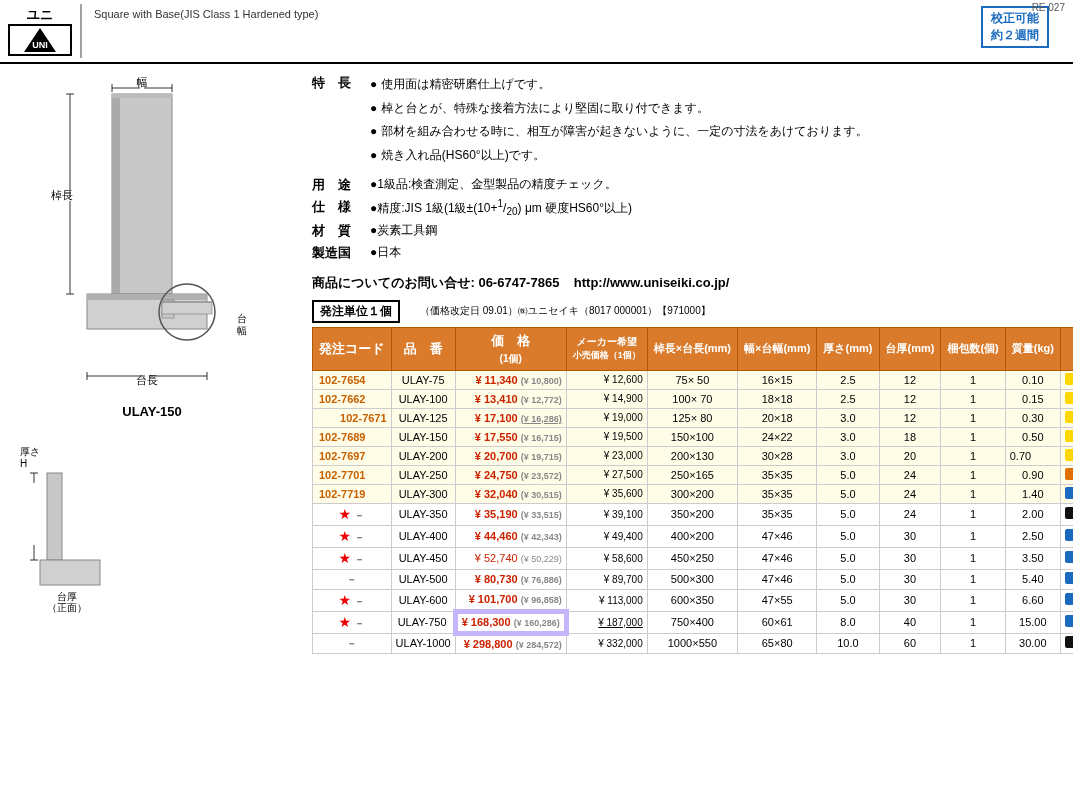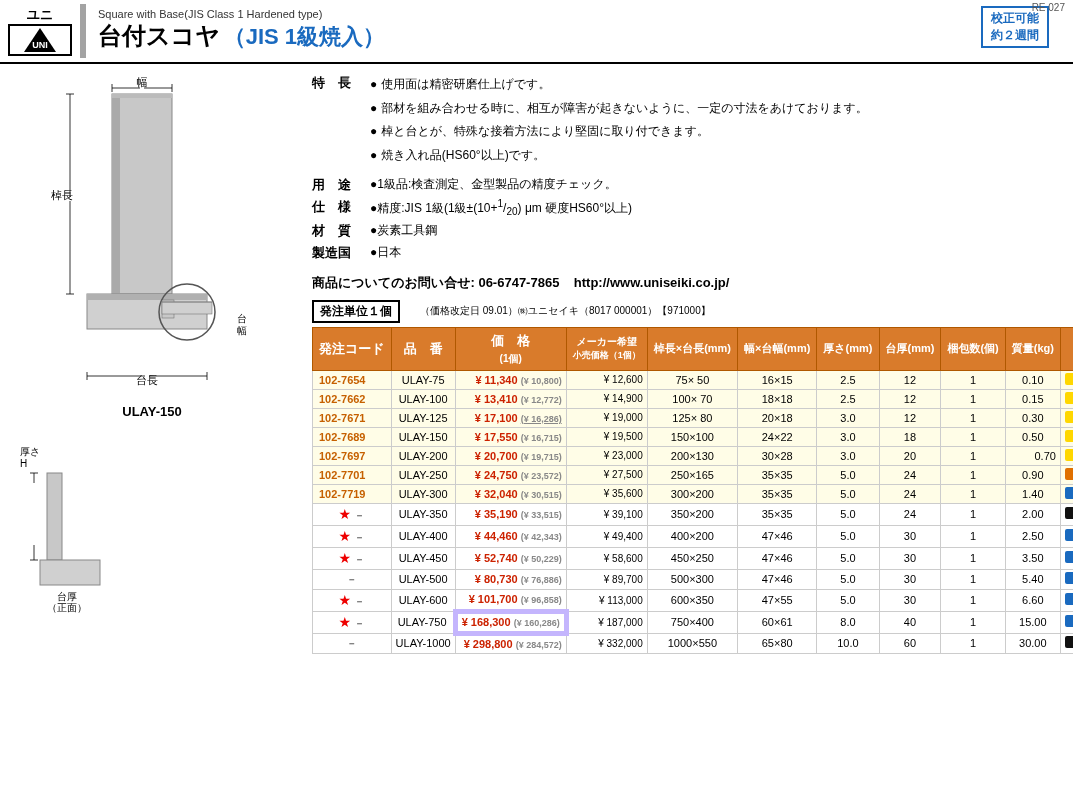--- a/index.html
+++ b/index.html
@@ -18,21 +18,21 @@
       align-items: stretch;
       border-bottom: 2px solid #000;
       padding: 4px 0;
       position: relative;
     }
     .header-left {
       display: flex;
       flex-direction: column;
       align-items: center;
       padding: 2px 8px;
-      border-right: 6px solid #a3a3a3;
+      border-right: 2px solid #a3a3a3;
       min-width: 60px;
     }
     .header-center {
       flex: 1;
       padding: 4px 12px;
     }
 
     
     .main-content {
       display: flex;
@@ -93,24 +93,20 @@
     <span style="font-size:13px;font-weight:bold;">ユニ</span>
     <div style="width:64px;height:32px;border:2px solid #000;display:flex;align-items:center;justify-content:center;position:relative;overflow:hidden;">
       <svg width="36" height="28">
         <polygon points="18,2 34,26 2,26" fill="#000"></polygon>
         <text x="18" y="22" text-anchor="middle" fill="white" font-size="9" font-family="sans-serif" font-weight="bold">UNI</text>
       </svg>
     </div>
   </div>
   <div class="header-center">
     <div style="font-size:11px;color:#333;">Square with Base(JIS Class 1 Hardened type)</div>
-    <div style="display:flex;align-items:baseline;gap:4px;">
-      <span style="font-size:24px;font-weight:bold;">台付スコヤ</span>
-      <span style="font-size:22px;font-weight:bold;color:#1a6abf;">（JIS 1級焼入）</span>
-    </div>
   </div>
   <div style="position:absolute;right:24px;top:6px;border:2px solid #1a6abf;padding:2px 8px;text-align:center;">
     <div style="font-size:12px;font-weight:bold;color:#1a6abf;">校正可能</div>
     <div style="font-size:12px;font-weight:bold;color:#1a6abf;">約２週間</div>
   </div>
 
   <div style="position:absolute;right:8px;top:2px;font-size:10px;color:#555;">RE 027</div>
 </div>
 
 <div class="main-content">
@@ -177,22 +173,22 @@
         <text x="55" y="176" text-anchor="middle" font-size="10" fill="#000">（正面）</text>
       </svg>
     </div>
   </div>
 
   <div class="specs-section">
     <div style="display:flex;gap:8px;margin-bottom:8px;">
       <span style="font-weight:bold;font-size:13px;min-width:50px;">特　長</span>
       <ul class="bullet-list" style="font-size:12px;line-height:1.8;">
         <li>使用面は精密研磨仕上げです。</li>
+        <li>棹と台とが、特殊な接着方法により堅固に取り付できます。</li>
         <li>部材を組み合わせる時に、相互が障害が起きないように、一定の寸法をあけております。</li>
-        <li>棹と台とが、特殊な接着方法により堅固に取り付できます。</li>
         <li>焼き入れ品(HS60°以上)です。</li>
       </ul>
     </div>
     <div style="display:flex;gap:8px;margin-bottom:4px;">
       <span style="font-weight:bold;font-size:13px;min-width:50px;">用　途</span>
       <span style="font-size:12px;">●1級品:検査測定、金型製品の精度チェック。</span>
     </div>
     <div style="display:flex;gap:8px;margin-bottom:4px;">
       <span style="font-weight:bold;font-size:13px;min-width:50px;">仕　様</span>
       <span style="font-size:12px;">●精度:JIS 1級(1級±(10+<sup>1</sup>/<sub>20</sub>) μm 硬度HS60°以上)</span>
@@ -262,21 +258,21 @@
     <td style="text-align:right;padding-right:4px;border:1px solid #ccc;font-size:10px;white-space:nowrap;">¥ 14,900</td>
     <td style="text-align:center;border:1px solid #ccc;font-size:11px;">100× 70</td>
     <td style="text-align:center;border:1px solid #ccc;font-size:11px;">18×18</td>
     <td style="text-align:center;border:1px solid #ccc;font-size:11px;">2.5</td>
     <td style="text-align:center;border:1px solid #ccc;font-size:11px;">12</td>
     <td style="text-align:center;border:1px solid #ccc;font-size:11px;">1</td>
     <td style="text-align:center;border:1px solid #ccc;font-size:11px;">0.15</td>
     <td style="border:1px solid #ccc;text-align:center;"><span style="display:inline-block;width:12px;height:12px;background:#ffd700;border-radius:2px;"></span></td>
   </tr>
             <tr style="background: rgb(255, 253, 231);">
-    <td style="color:#c66000;font-weight:bold;text-align:left;padding-left:6px;font-size:11px;border:1px solid #ccc;">102-7671</td>
+    <td style="color:#c66000;font-weight:bold;text-align:right;padding-left:6px;font-size:11px;border:1px solid #ccc;">102-7671</td>
     <td style="text-align:center;border:1px solid #ccc;font-size:11px;">ULAY-125</td>
     <td style="text-align:right;padding-right:4px;border:1px solid #ccc;font-size:11px;color:#cc2200;font-weight:bold;white-space:nowrap;">¥ 17,100 <span style="font-size:9px;color:#888;text-decoration:underline;">(¥ 16,286)</span></td>
     <td style="text-align:right;padding-right:4px;border:1px solid #ccc;font-size:10px;white-space:nowrap;">¥ 19,000</td>
     <td style="text-align:center;border:1px solid #ccc;font-size:11px;">125× 80</td>
     <td style="text-align:center;border:1px solid #ccc;font-size:11px;">20×18</td>
     <td style="text-align:center;border:1px solid #ccc;font-size:11px;">3.0</td>
     <td style="text-align:center;border:1px solid #ccc;font-size:11px;">12</td>
     <td style="text-align:center;border:1px solid #ccc;font-size:11px;">1</td>
     <td style="text-align:center;border:1px solid #ccc;font-size:11px;">0.30</td>
     <td style="border:1px solid #ccc;text-align:center;"><span style="display:inline-block;width:12px;height:12px;background:#ffd700;border-radius:2px;"></span></td>
@@ -297,21 +293,21 @@
             <tr style="background: rgb(255, 253, 231);">
     <td style="color:#c66000;font-weight:bold;text-align:left;padding-left:6px;font-size:11px;border:1px solid #ccc;">102-7697</td>
     <td style="text-align:center;border:1px solid #ccc;font-size:11px;">ULAY-200</td>
     <td style="text-align:right;padding-right:4px;border:1px solid #ccc;font-size:11px;color:#cc2200;font-weight:bold;white-space:nowrap;">¥ 20,700 <span style="font-size:9px;color:#888;">(¥ 19,715)</span></td>
     <td style="text-align:right;padding-right:4px;border:1px solid #ccc;font-size:10px;white-space:nowrap;">¥ 23,000</td>
     <td style="text-align:center;border:1px solid #ccc;font-size:11px;">200×130</td>
     <td style="text-align:center;border:1px solid #ccc;font-size:11px;">30×28</td>
     <td style="text-align:center;border:1px solid #ccc;font-size:11px;">3.0</td>
     <td style="text-align:center;border:1px solid #ccc;font-size:11px;">20</td>
     <td style="text-align:center;border:1px solid #ccc;font-size:11px;">1</td>
-    <td style="text-align:right;border:1px solid #ccc;font-size:11px;">0.70</td>
+    <td style="text-align:left;border:1px solid #ccc;font-size:11px;">0.70</td>
     <td style="border:1px solid #ccc;text-align:center;"><span style="display:inline-block;width:12px;height:12px;background:#ffd700;border-radius:2px;"></span></td>
   </tr>
             <tr style="background: rgb(255, 253, 231);">
     <td style="color:#c66000;font-weight:bold;text-align:left;padding-left:6px;font-size:11px;border:1px solid #ccc;">102-7701</td>
     <td style="text-align:center;border:1px solid #ccc;font-size:11px;">ULAY-250</td>
     <td style="text-align:right;padding-right:4px;border:1px solid #ccc;font-size:11px;color:#cc2200;font-weight:bold;white-space:nowrap;">¥ 24,750 <span style="font-size:9px;color:#888;">(¥ 23,572)</span></td>
     <td style="text-align:right;padding-right:4px;border:1px solid #ccc;font-size:10px;white-space:nowrap;">¥ 27,500</td>
     <td style="text-align:center;border:1px solid #ccc;font-size:11px;">250×165</td>
     <td style="text-align:center;border:1px solid #ccc;font-size:11px;">35×35</td>
     <td style="text-align:center;border:1px solid #ccc;font-size:11px;">5.0</td>
@@ -355,21 +351,21 @@
     <td style="text-align:center;border:1px solid #ccc;font-size:11px;">47×46</td>
     <td style="text-align:center;border:1px solid #ccc;font-size:11px;">5.0</td>
     <td style="text-align:center;border:1px solid #ccc;font-size:11px;">30</td>
     <td style="text-align:center;border:1px solid #ccc;font-size:11px;">1</td>
     <td style="text-align:center;border:1px solid #ccc;font-size:11px;">2.50</td>
     <td style="border:1px solid #ccc;text-align:center;"><span style="display:inline-block;width:12px;height:12px;background:#1a6abf;border-radius:2px;"></span></td>
   </tr>
             <tr style="background: rgb(255, 255, 255);">
     <td style="text-align:center;border:1px solid #ccc;"><span style="color:#e00;font-size:14px;">★</span>&nbsp;－</td>
     <td style="text-align:center;border:1px solid #ccc;font-size:11px;">ULAY-450</td>
-    <td style="text-align:right;padding-right:4px;border:1px solid #ccc;font-size:11px;color:#cc2200;font-weight:bold;white-space:nowrap;">¥ 52,740 <span style="font-size:9px;color:#888;">(¥ 50,229)</span></td>
+    <td style="text-align:right;padding-right:4px;border:1px solid #ccc;font-size:11px;color:#cc2200;font-weight:normal;white-space:nowrap;">¥ 52,740 <span style="font-size:9px;color:#888;">(¥ 50,229)</span></td>
     <td style="text-align:right;padding-right:4px;border:1px solid #ccc;font-size:10px;white-space:nowrap;">¥ 58,600</td>
     <td style="text-align:center;border:1px solid #ccc;font-size:11px;">450×250</td>
     <td style="text-align:center;border:1px solid #ccc;font-size:11px;">47×46</td>
     <td style="text-align:center;border:1px solid #ccc;font-size:11px;">5.0</td>
     <td style="text-align:center;border:1px solid #ccc;font-size:11px;">30</td>
     <td style="text-align:center;border:1px solid #ccc;font-size:11px;">1</td>
     <td style="text-align:center;border:1px solid #ccc;font-size:11px;">3.50</td>
     <td style="border:1px solid #ccc;text-align:center;"><span style="display:inline-block;width:12px;height:12px;background:#1a6abf;border-radius:2px;"></span></td>
   </tr>
             <tr style="background: rgb(255, 255, 255);">
@@ -395,21 +391,21 @@
     <td style="text-align:center;border:1px solid #ccc;font-size:11px;">5.0</td>
     <td style="text-align:center;border:1px solid #ccc;font-size:11px;">30</td>
     <td style="text-align:center;border:1px solid #ccc;font-size:11px;">1</td>
     <td style="text-align:center;border:1px solid #ccc;font-size:11px;">6.60</td>
     <td style="border:1px solid #ccc;text-align:center;"><span style="display:inline-block;width:12px;height:12px;background:#1a6abf;border-radius:2px;"></span></td>
   </tr>
             <tr style="background: rgb(255, 255, 255);">
     <td style="text-align:center;border:1px solid #ccc;"><span style="color:#e00;font-size:14px;">★</span>&nbsp;－</td>
     <td style="text-align:center;border:1px solid #ccc;font-size:11px;">ULAY-750</td>
     <td style="padding-right:4px;border:5px solid #c4b5fd;font-size:11px;color:#cc2200;font-weight:bold;white-space:nowrap;">¥ 168,300 <span style="font-size:9px;color:#888;">(¥ 160,286)</span></td>
-    <td style="text-align:right;padding-right:4px;border:1px solid #ccc;font-size:10px;white-space:nowrap;">¥ 187,000</td>
+    <td style="text-align:right;padding-right:4px;border:1px solid #ccc;font-size:10px;white-space:nowrap;text-decoration:underline;">¥ 187,000</td>
     <td style="text-align:center;border:1px solid #ccc;font-size:11px;">750×400</td>
     <td style="text-align:center;border:1px solid #ccc;font-size:11px;">60×61</td>
     <td style="text-align:center;border:1px solid #ccc;font-size:11px;">8.0</td>
     <td style="text-align:center;border:1px solid #ccc;font-size:11px;">40</td>
     <td style="text-align:center;border:1px solid #ccc;font-size:11px;">1</td>
     <td style="text-align:center;border:1px solid #ccc;font-size:11px;">15.00</td>
     <td style="border:1px solid #ccc;text-align:center;"><span style="display:inline-block;width:12px;height:12px;background:#1a6abf;border-radius:2px;"></span></td>
   </tr>
             <tr style="background: rgb(255, 255, 255);">
     <td style="text-align:center;border:1px solid #ccc;font-size:11px;">－</td>

